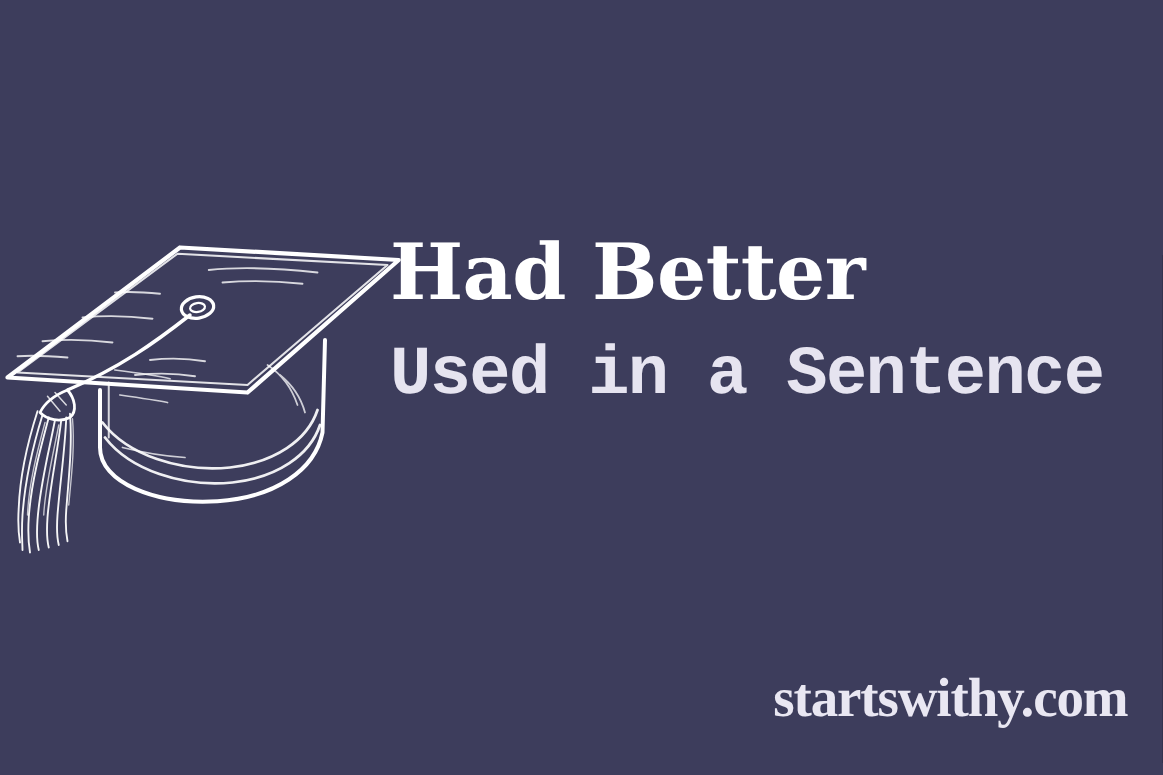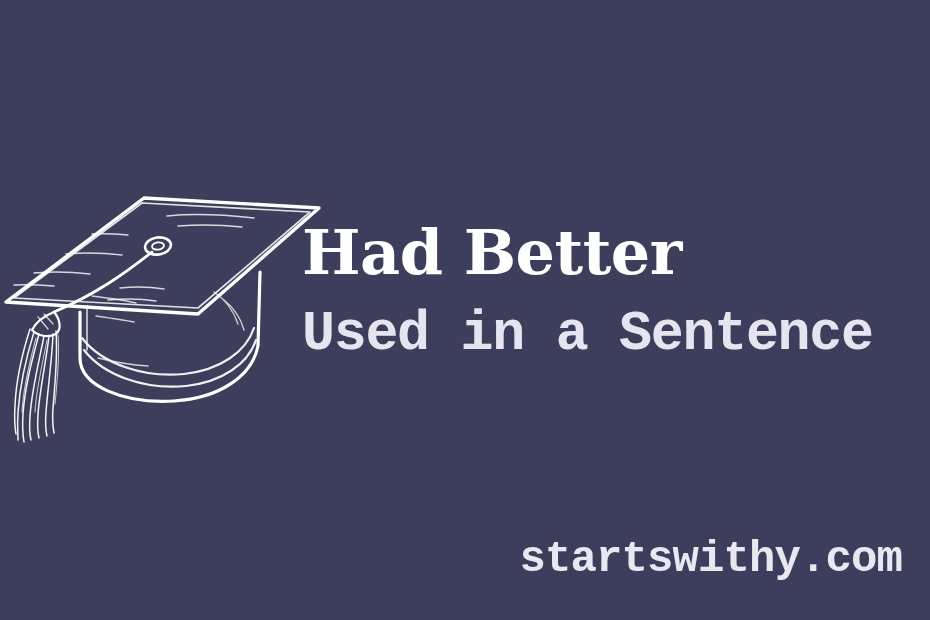--- a/index.html
+++ b/index.html
@@ -24,24 +24,23 @@
     left: -8px;
     top: 172px;
     width: 330px;
     height: 290px;
     pointer-events: none;
   }
 
   
   #headline-block {
     position: absolute;
-    left: 302px;
+    left: 312px;
     top: 186px;
     width: 600px;
-    margin-top: 35px;
   }
 
   #title-primary {
     font-family: "DejaVu Serif", "Liberation Serif", serif;
     font-weight: 700;
     font-size: 62px;
     line-height: 1.02;
     letter-spacing: -0.5px;
     color: #ffffff;
     margin: 0;
@@ -67,21 +66,21 @@
     color: #dedbe9;
     margin: 26px 0 0 0;
     white-space: nowrap;
   }
 
   
   #brand-wordmark {
     position: absolute;
     right: 28px;
     bottom: 36px;
-    font-family: Liberation Mono, monospace;
+    font-family: Liberation Serif, serif;
     font-weight: 700;
     font-size: 44px;
     letter-spacing: -0.9px;
     color: #e9e7f2;
     white-space: nowrap;
   }
 </style>
 </head>
 <body>
 

